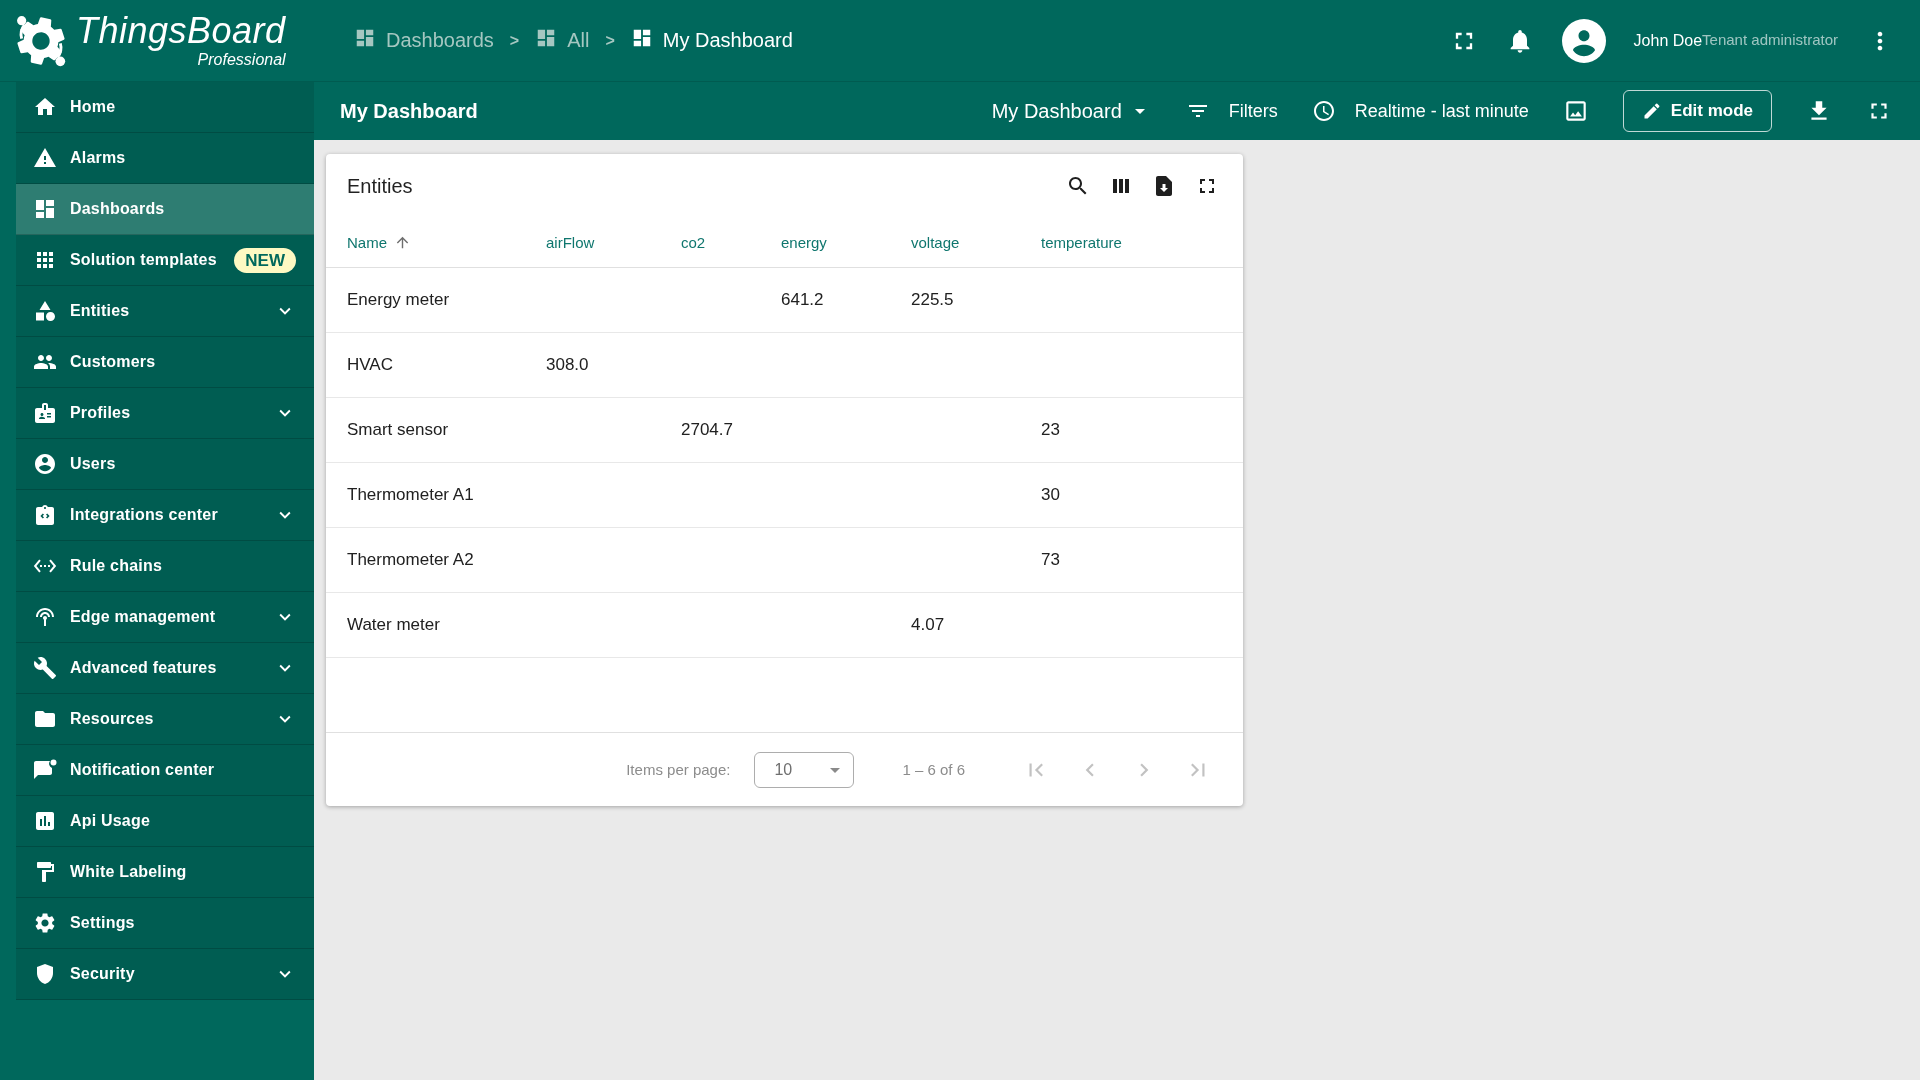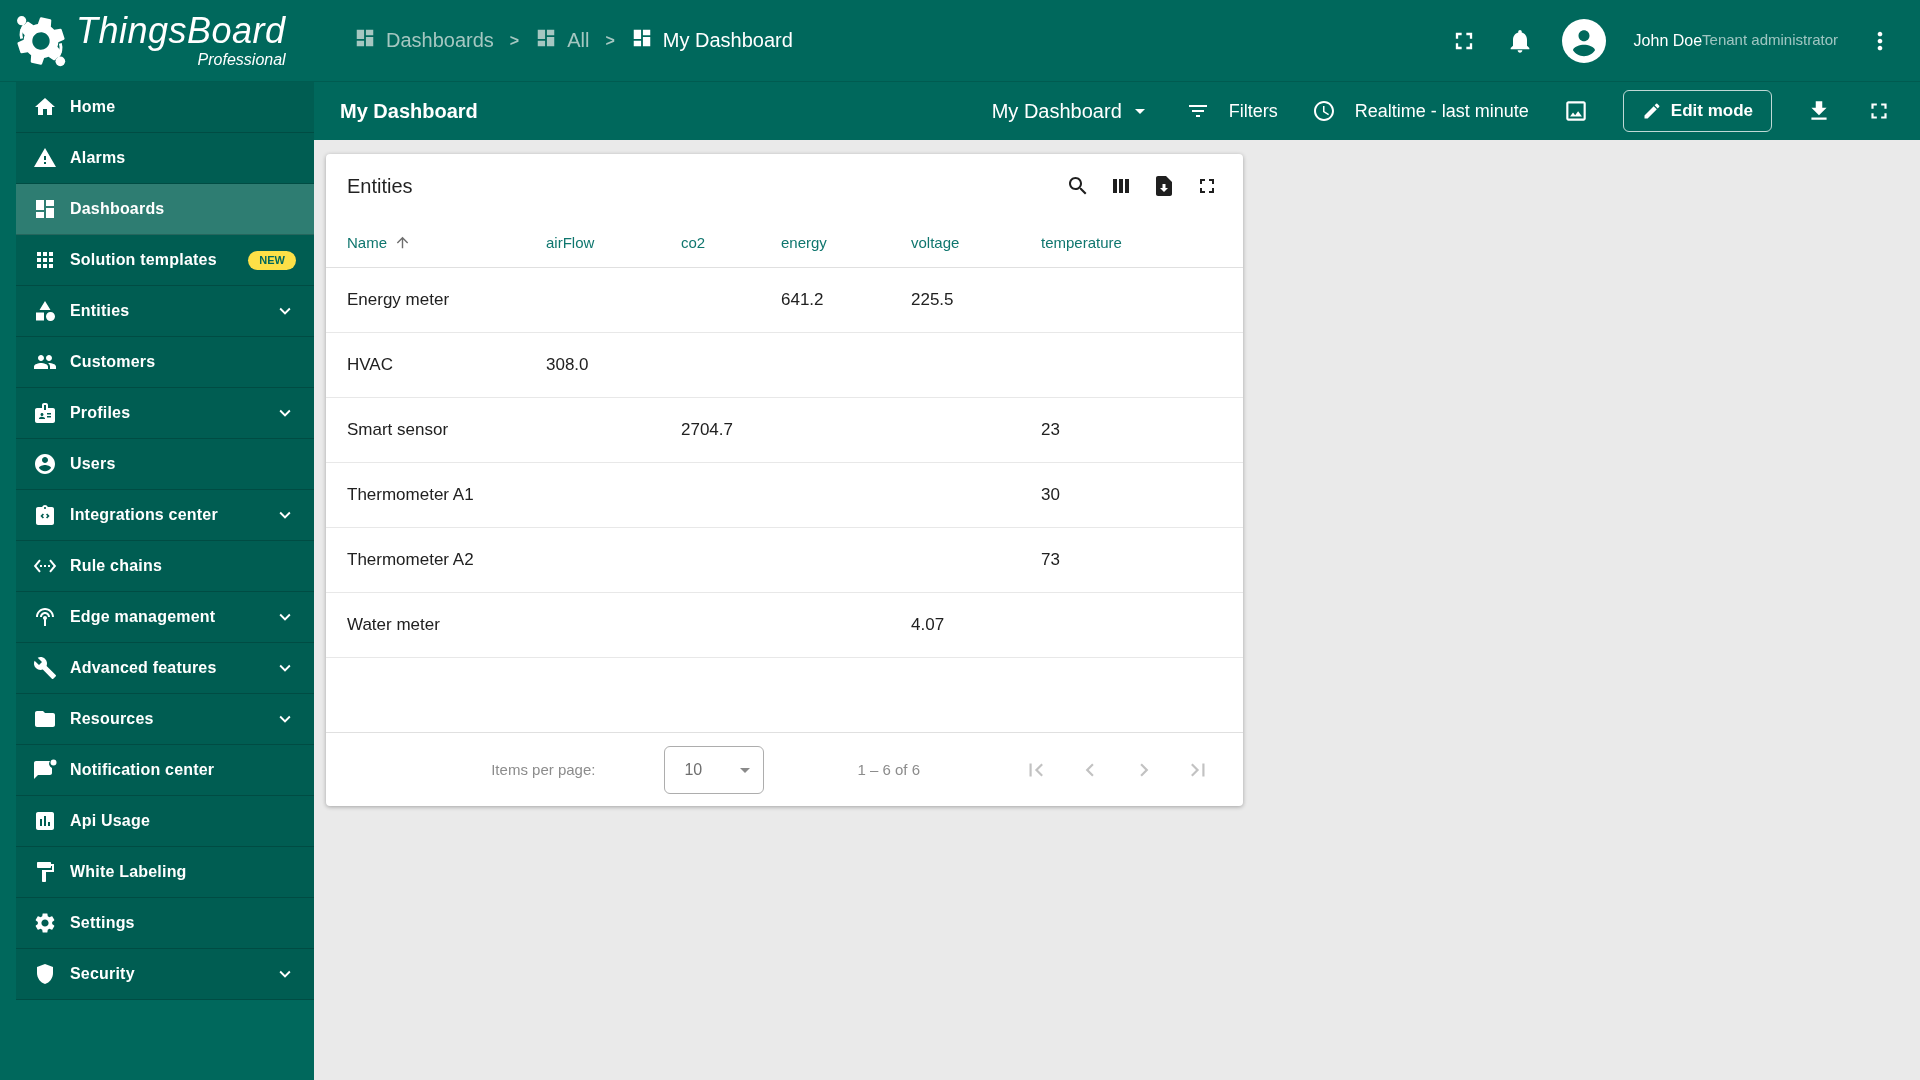--- a/index.html
+++ b/index.html
@@ -33,21 +33,21 @@
 
   
   .sidebar{position:absolute;left:0;top:82px;width:314px;height:998px;background:#00685C;z-index:4;}
   .menu-item{height:51px;display:flex;align-items:center;padding:0 18px 0 17px;
     background:rgba(0,0,0,0.10);border-bottom:1px solid rgba(0,0,0,0.18);
     color:#fff;cursor:pointer;margin-left:16px;}
   .menu-item.selected{background:#2E7D72;}
   .menu-item .mi{width:24px;height:24px;flex:none;display:inline-flex;color:#fff;}
   .menu-item .mlabel{margin-left:13px;font-size:16px;font-weight:700;letter-spacing:0.2px;white-space:nowrap;}
   .menu-item .chev{margin-left:auto;width:22px;height:22px;display:inline-flex;color:#fff;}
-  .menu-item .badge{margin-left:auto;background:#fde047;color:#00685C;font-size:11px;font-weight:700;
+  .menu-item .badge{margin-left:auto;background:#fef9c3;color:#00685C;font-size:17px;font-weight:700;
     padding:4px 11px;border-radius:13px;line-height:1;}
 
   [data-icon]{display:inline-flex;}
   [data-icon] svg{width:100%;height:100%;fill:currentColor;}
 
   
   .main{position:absolute;left:314px;top:82px;width:1606px;height:998px;}
   .toolbar{height:58px;background:#00685C;display:flex;align-items:center;padding:0 28px 0 26px;color:#fff;}
   .dash-title{font-size:20px;font-weight:700;}
   .toolbar-right{margin-left:auto;display:flex;align-items:center;gap:34px;}
@@ -72,23 +72,23 @@
 
   .tgrid{display:grid;grid-template-columns:199px 135px 100px 130px 130px 1fr;align-items:center;}
   .thead{height:50px;padding:0 24px 0 21px;border-bottom:1px solid #E0E0E0;flex:none;}
   .th{color:#0f766e;font-size:15px;display:flex;align-items:flex-start;cursor:pointer;}
   .th .sort{width:17px;height:17px;display:inline-flex;margin-left:7px;color:#6E6E6E;}
   .trow{height:65px;padding:0 24px 0 21px;border-bottom:1px solid #E8E8E8;cursor:pointer;}
   .td{color:#212121;font-size:17px;white-space:nowrap;overflow:hidden;}
   .tspacer{flex:1;}
 
   .paginator{flex:none;height:74px;border-top:1px solid #E0E0E0;display:flex;align-items:center;
-    justify-content:flex-end;padding-right:32px;color:#8C8C8C;font-size:15px;gap:45px;}
+    justify-content:flex-end;padding-right:32px;color:#8C8C8C;font-size:15px;}
   .pp-label{margin-right:24px;}
-  .pp-select{width:100px;height:48px;border:1px solid #ADADAD;border-radius:6px;display:flex;
+  .pp-select{width:100px;height:36px;border:1px solid #ADADAD;border-radius:6px;display:flex;
     align-items:center;padding-left:19px;color:#6F6F6F;font-size:16px;cursor:pointer;margin-right:48px;}
   .pp-select .caret{margin-left:auto;margin-right:6px;width:24px;height:24px;display:inline-flex;color:#8A8A8A;}
   .pp-range{margin-right:58px;color:#8C8C8C;}
   .pp-nav{display:flex;align-items:center;gap:28px;}
   .pp-btn{width:26px;height:26px;display:inline-flex;color:#C2C2C2;cursor:default;}
 </style>
 </head>
 <body>
 
 <div class="topbar">

